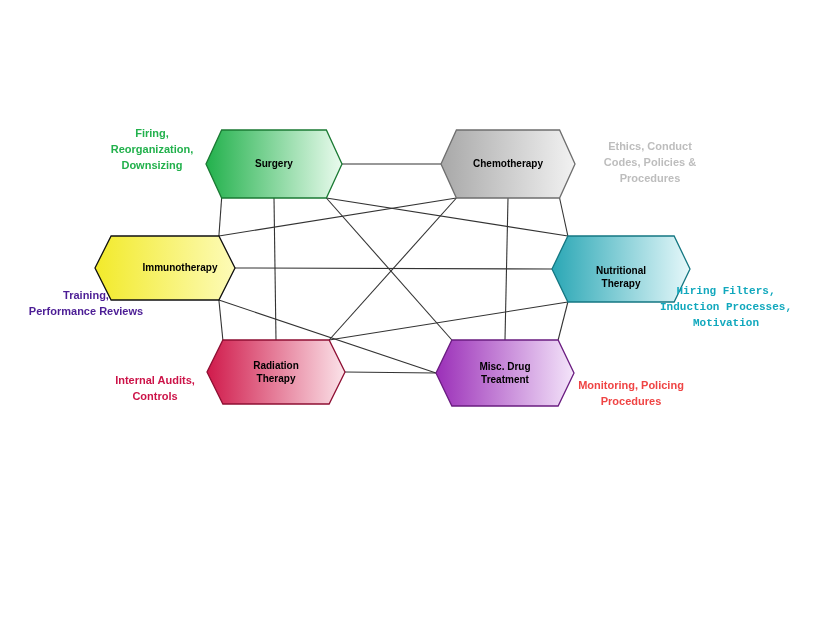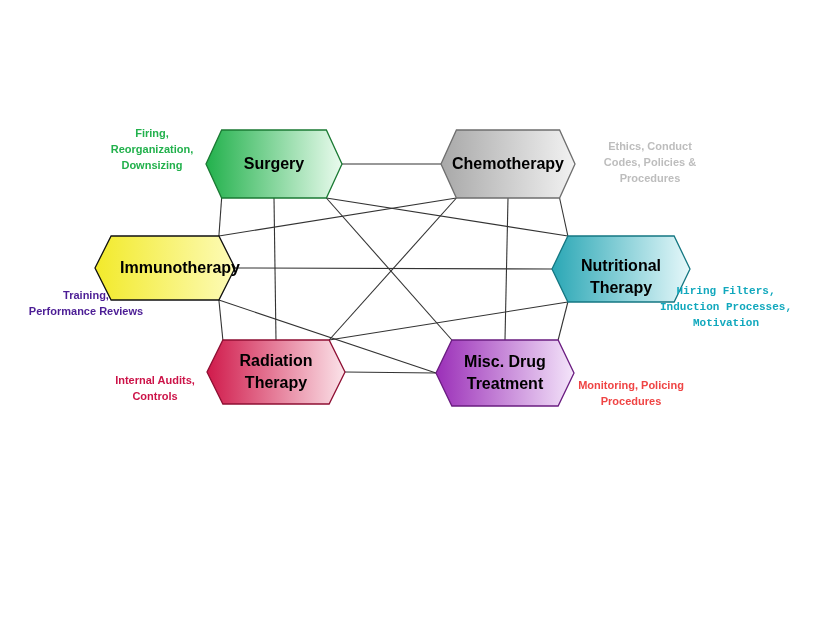--- a/index.html
+++ b/index.html
@@ -11,21 +11,21 @@
     position:relative;
   }
   #canvas{position:absolute;left:0;top:0;width:820px;height:637px;}
   .node-label{
     position:absolute;
     display:flex;
     align-items:center;
     justify-content:center;
     text-align:center;
     font-weight:bold;
-    font-size:16px;
+    font-size:10px;
     color:#000000;
     line-height:1.35;
     pointer-events:none;
     white-space:pre-line;
   }
   .ann{
     position:absolute;
     font-weight:bold;
     font-size:11px;
     line-height:1.45;

